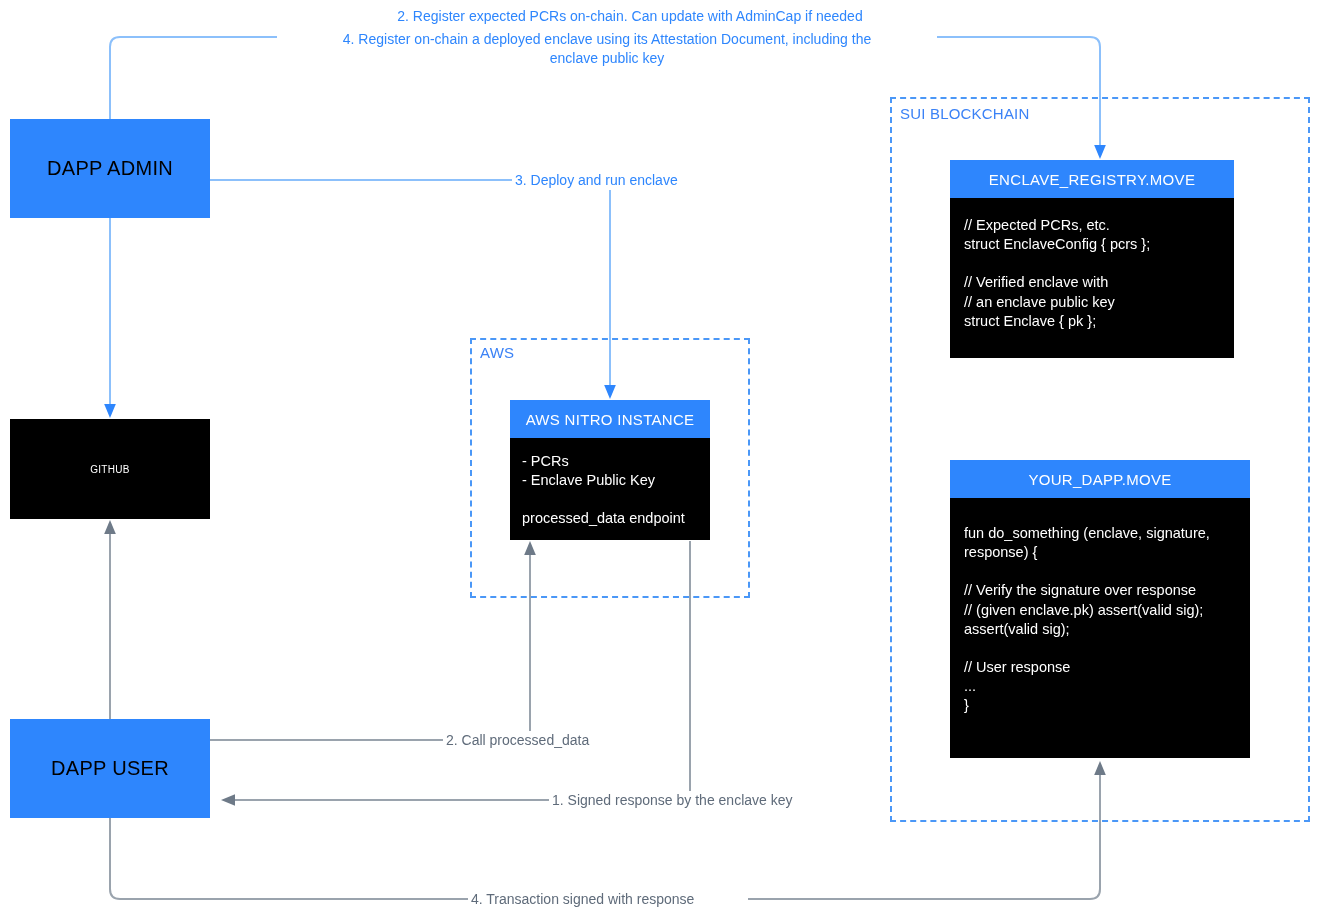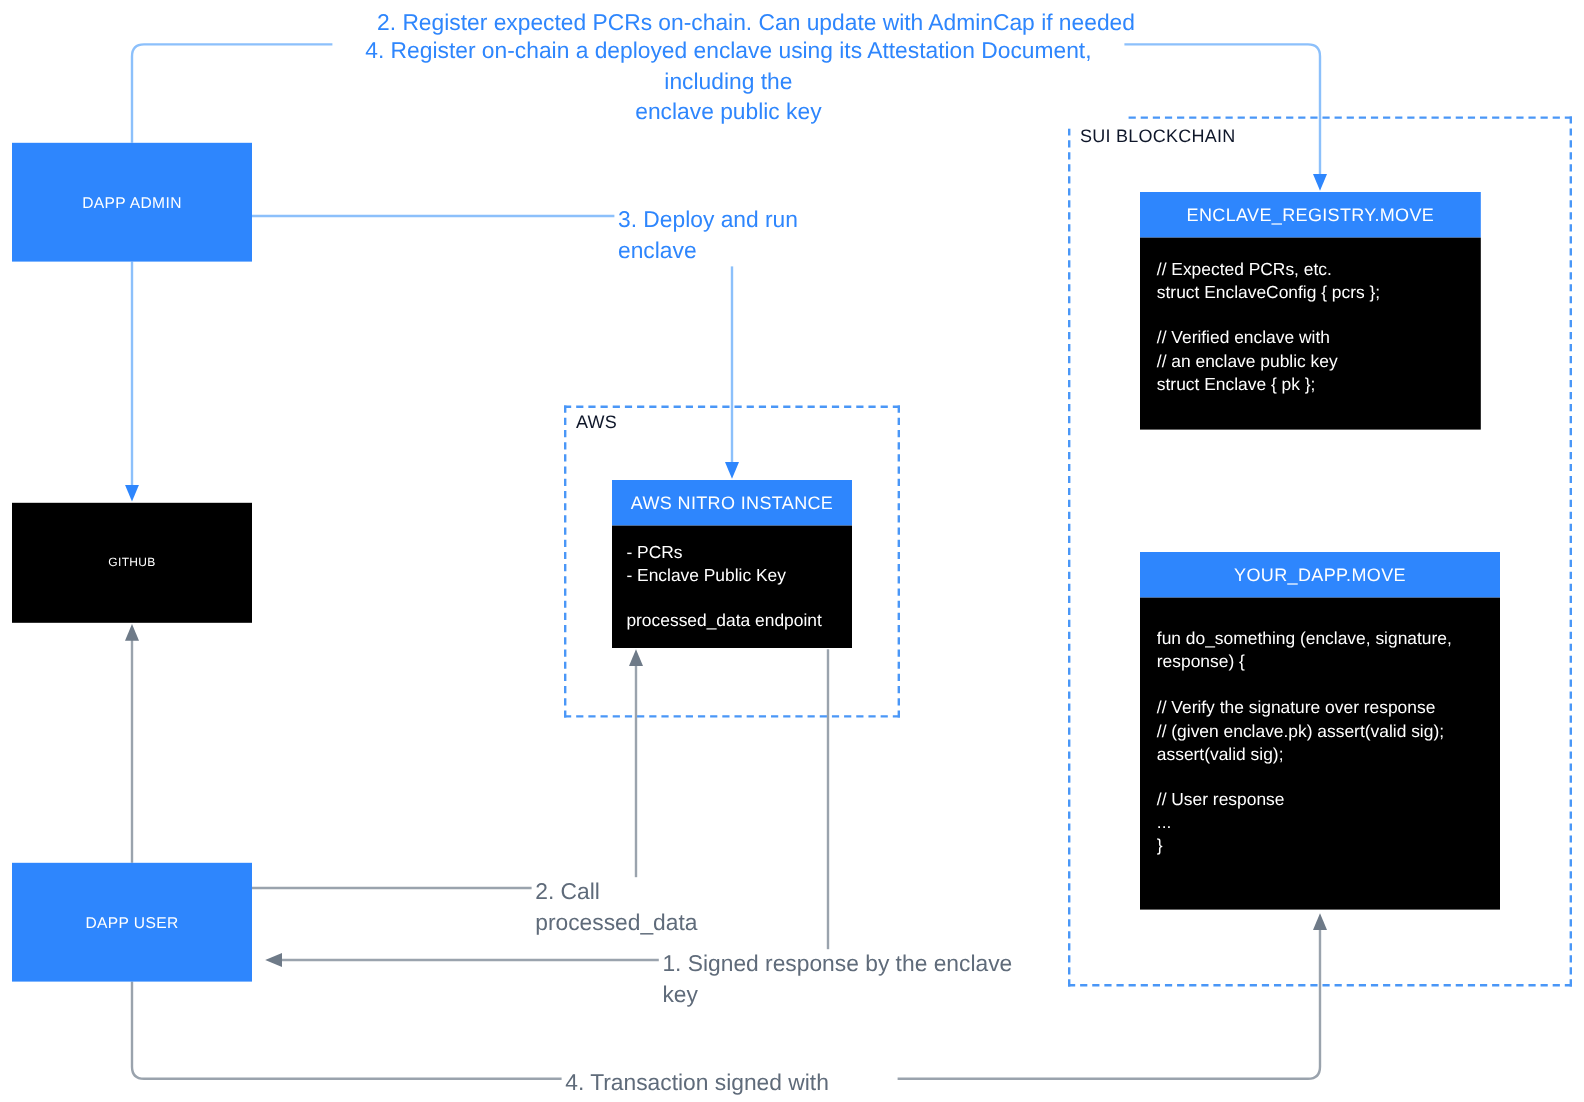--- a/index.html
+++ b/index.html
@@ -28,40 +28,40 @@
   }
 
   
   .zone {
     position: absolute;
     border: 2px dashed #4a97f7;
     box-sizing: border-box;
   }
   .zone-label {
     position: absolute;
-    color: #0f172a;
+    color: #3b82f6;
     font-size: 15px;
     letter-spacing: .2px;
     white-space: nowrap;
     background: #ffffff;
     padding: 0 3px;
   }
 
   
   .box {
     position: absolute;
     box-sizing: border-box;
     display: flex;
     align-items: center;
     justify-content: center;
   }
   .box-blue {
     background: #2e86fd;
-    color: #ffffff;
-    font-size: 13px;
+    color: #000000;
+    font-size: 20px;
     letter-spacing: .3px;
     text-align: right;
   }
   .box-black {
     background: #000000;
     color: #ffffff;
     font-size: 10px;
     letter-spacing: .3px;
   }
 
@@ -90,21 +90,21 @@
     line-height: 1.32;
     white-space: pre;
     padding: 18px 14px 14px 14px;
     overflow: hidden;
   }
   .card-body.tight { padding: 14px 12px 12px 12px; }
 
   
   .lbl {
     position: absolute;
-    font-size: 19px;
+    font-size: 14px;
     line-height: 1.35;
     white-space: pre-line;
     background: #ffffff;
     box-sizing: border-box;
   }
   .lbl-blue { color: #2e86fd; }
   .lbl-gray { color: #5f6b7a; }
   .lbl-center { text-align: center; }
   .lbl-left { text-align: left; }
 </style>

